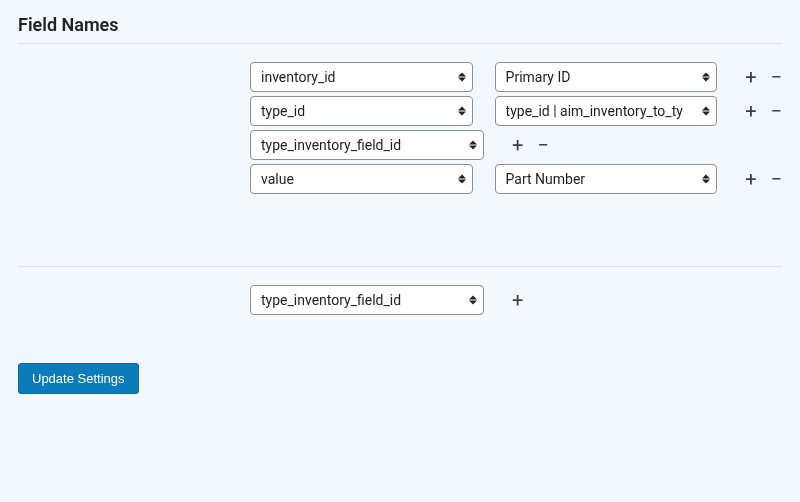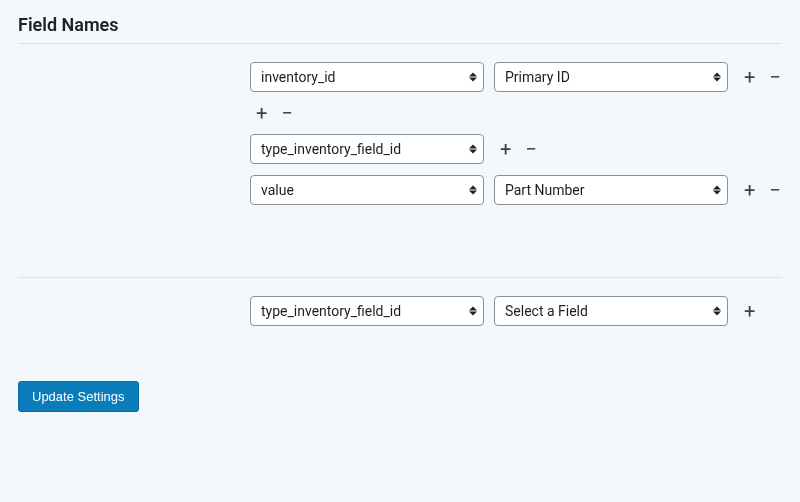--- a/index.html
+++ b/index.html
@@ -22,22 +22,22 @@
     border: none;
     border-top: 1px solid #dfe3e7;
     margin-bottom: 18px;
   }
   .field-rows {
     padding-left: 232px;
   }
   .row {
     display: flex;
     align-items: center;
-    gap: 10px;
-    margin-bottom: 11px;
+    gap: 22px;
+    margin-bottom: 4px;
     text-align: center;
   }
   .select-box {
     position: relative;
     width: 234px;
     height: 30px;
     background: #fff;
     border: 1px solid #8a8f94;
     border-radius: 4px;
     display: flex;
@@ -130,20 +130,28 @@
       <span class="text">Primary ID</span>
       <span class="select-arrow"></span>
     </div>
     <div class="row-actions">
       <span class="pm">+</span>
       <span class="pm">−</span>
     </div>
   </div>
 
   <div class="row">
+    <div class="select-box">
+      <span class="text">type_id</span>
+      <span class="select-arrow"></span>
+    </div>
+    <div class="select-box">
+      <span class="text">type_id | aim_inventory_to_ty</span>
+      <span class="select-arrow"></span>
+    </div>
     <div class="row-actions">
       <span class="pm">+</span>
       <span class="pm">−</span>
     </div>
   </div>
 
   <div class="row">
     <div class="select-box">
       <span class="text">type_inventory_field_id</span>
       <span class="select-arrow"></span>
@@ -174,24 +182,20 @@
 
 <div class="primary-section">
   <hr class="rule">
 
   <div class="field-rows">
     <div class="row">
       <div class="select-box">
         <span class="text">type_inventory_field_id</span>
         <span class="select-arrow"></span>
       </div>
-      <div class="select-box">
-        <span class="text">Select a Field</span>
-        <span class="select-arrow"></span>
-      </div>
       <div class="row-actions">
         <span class="pm">+</span>
       </div>
     </div>
   </div>
 </div>
 
 <button class="update-btn">Update Settings</button>
 
 

